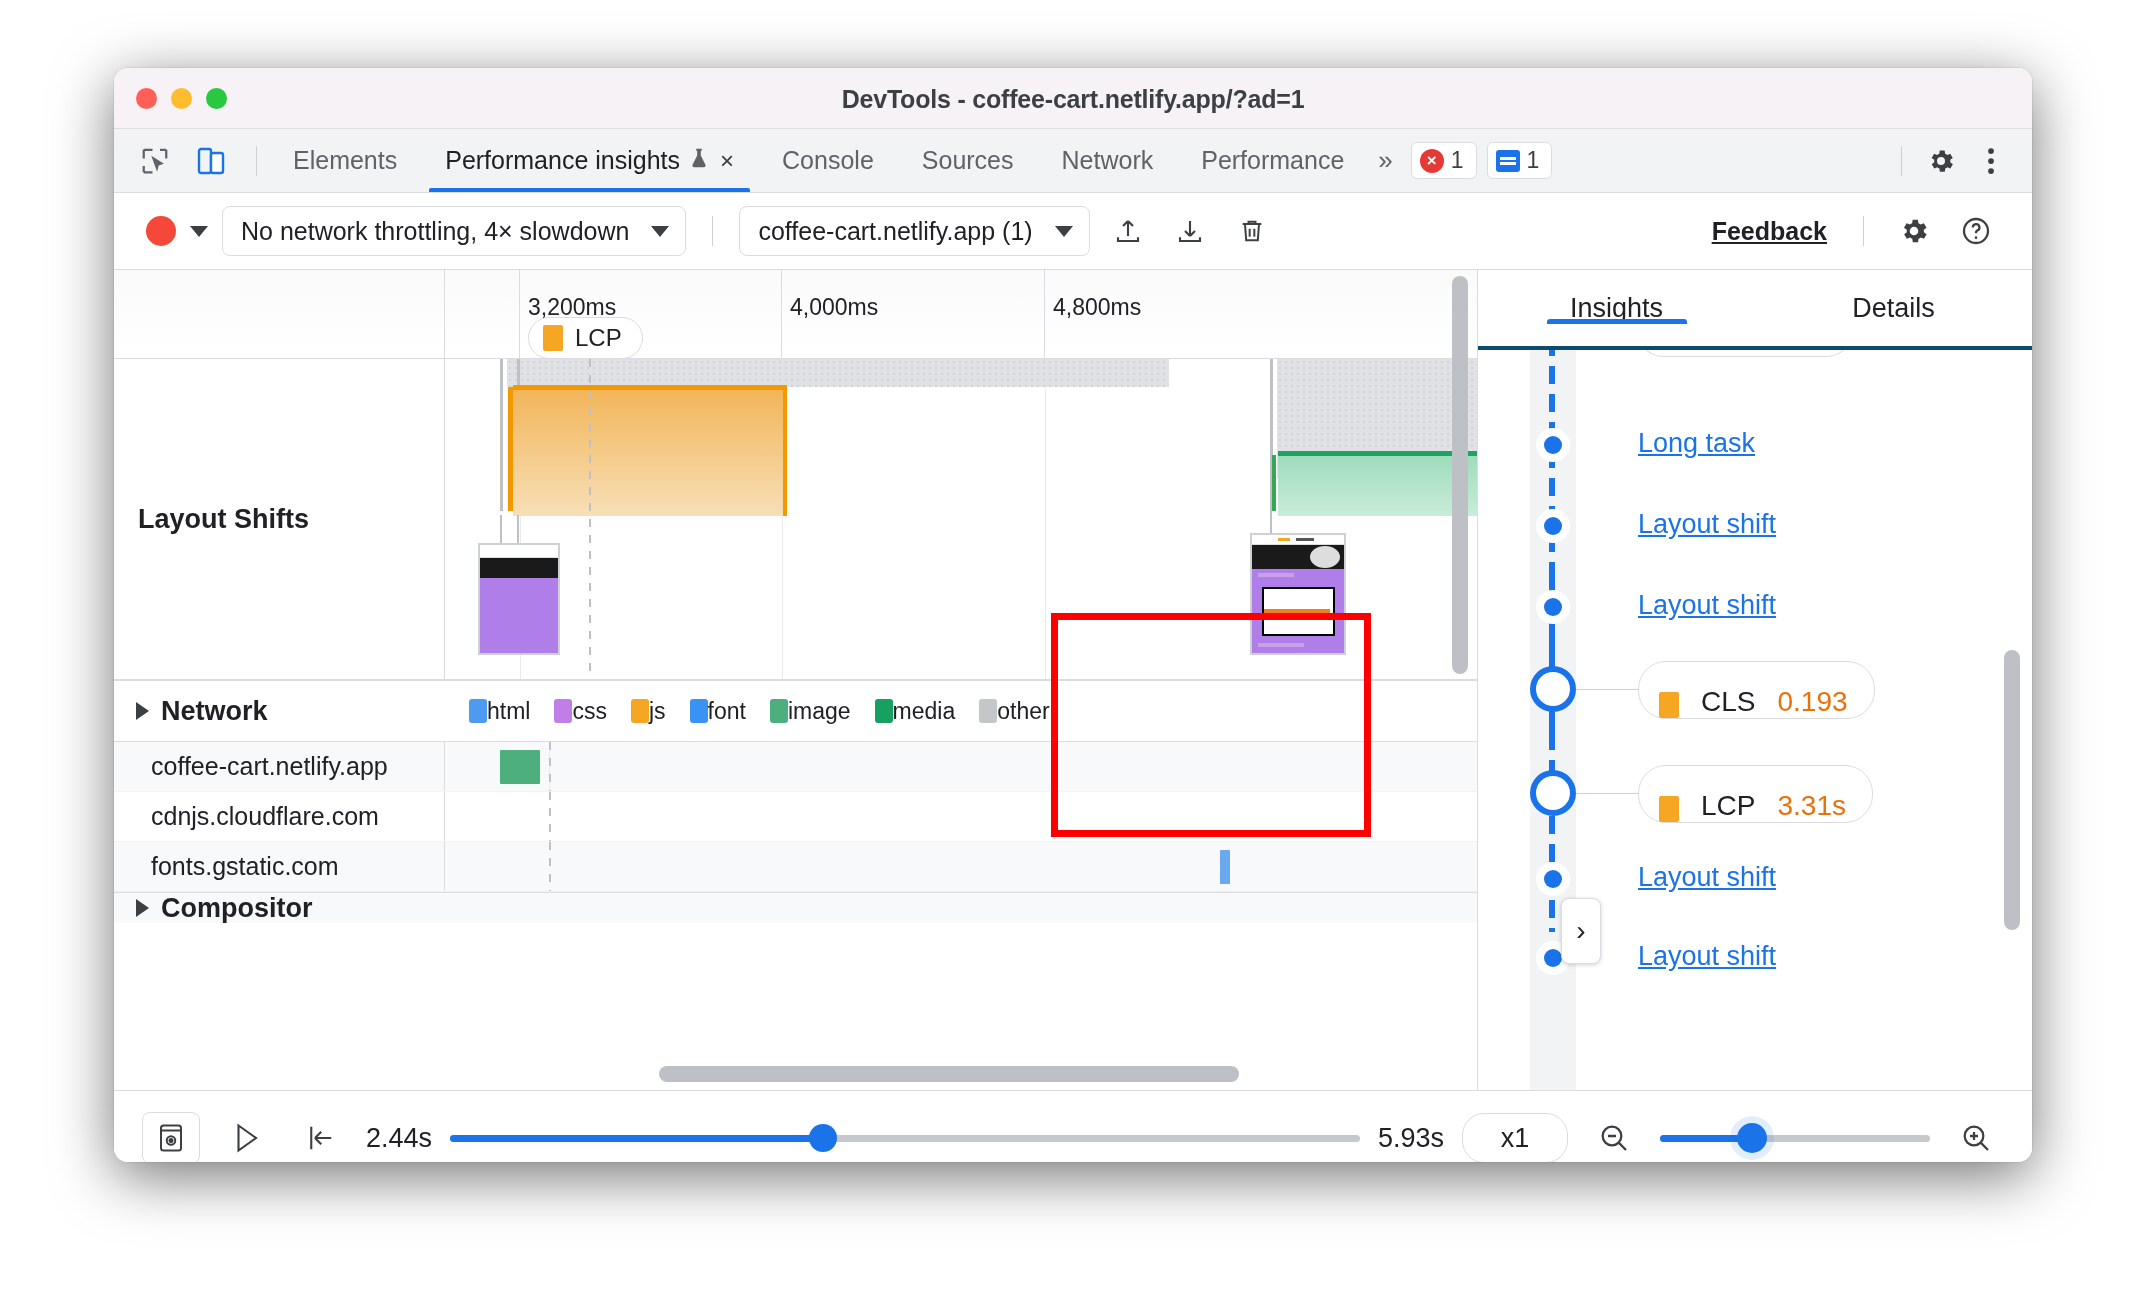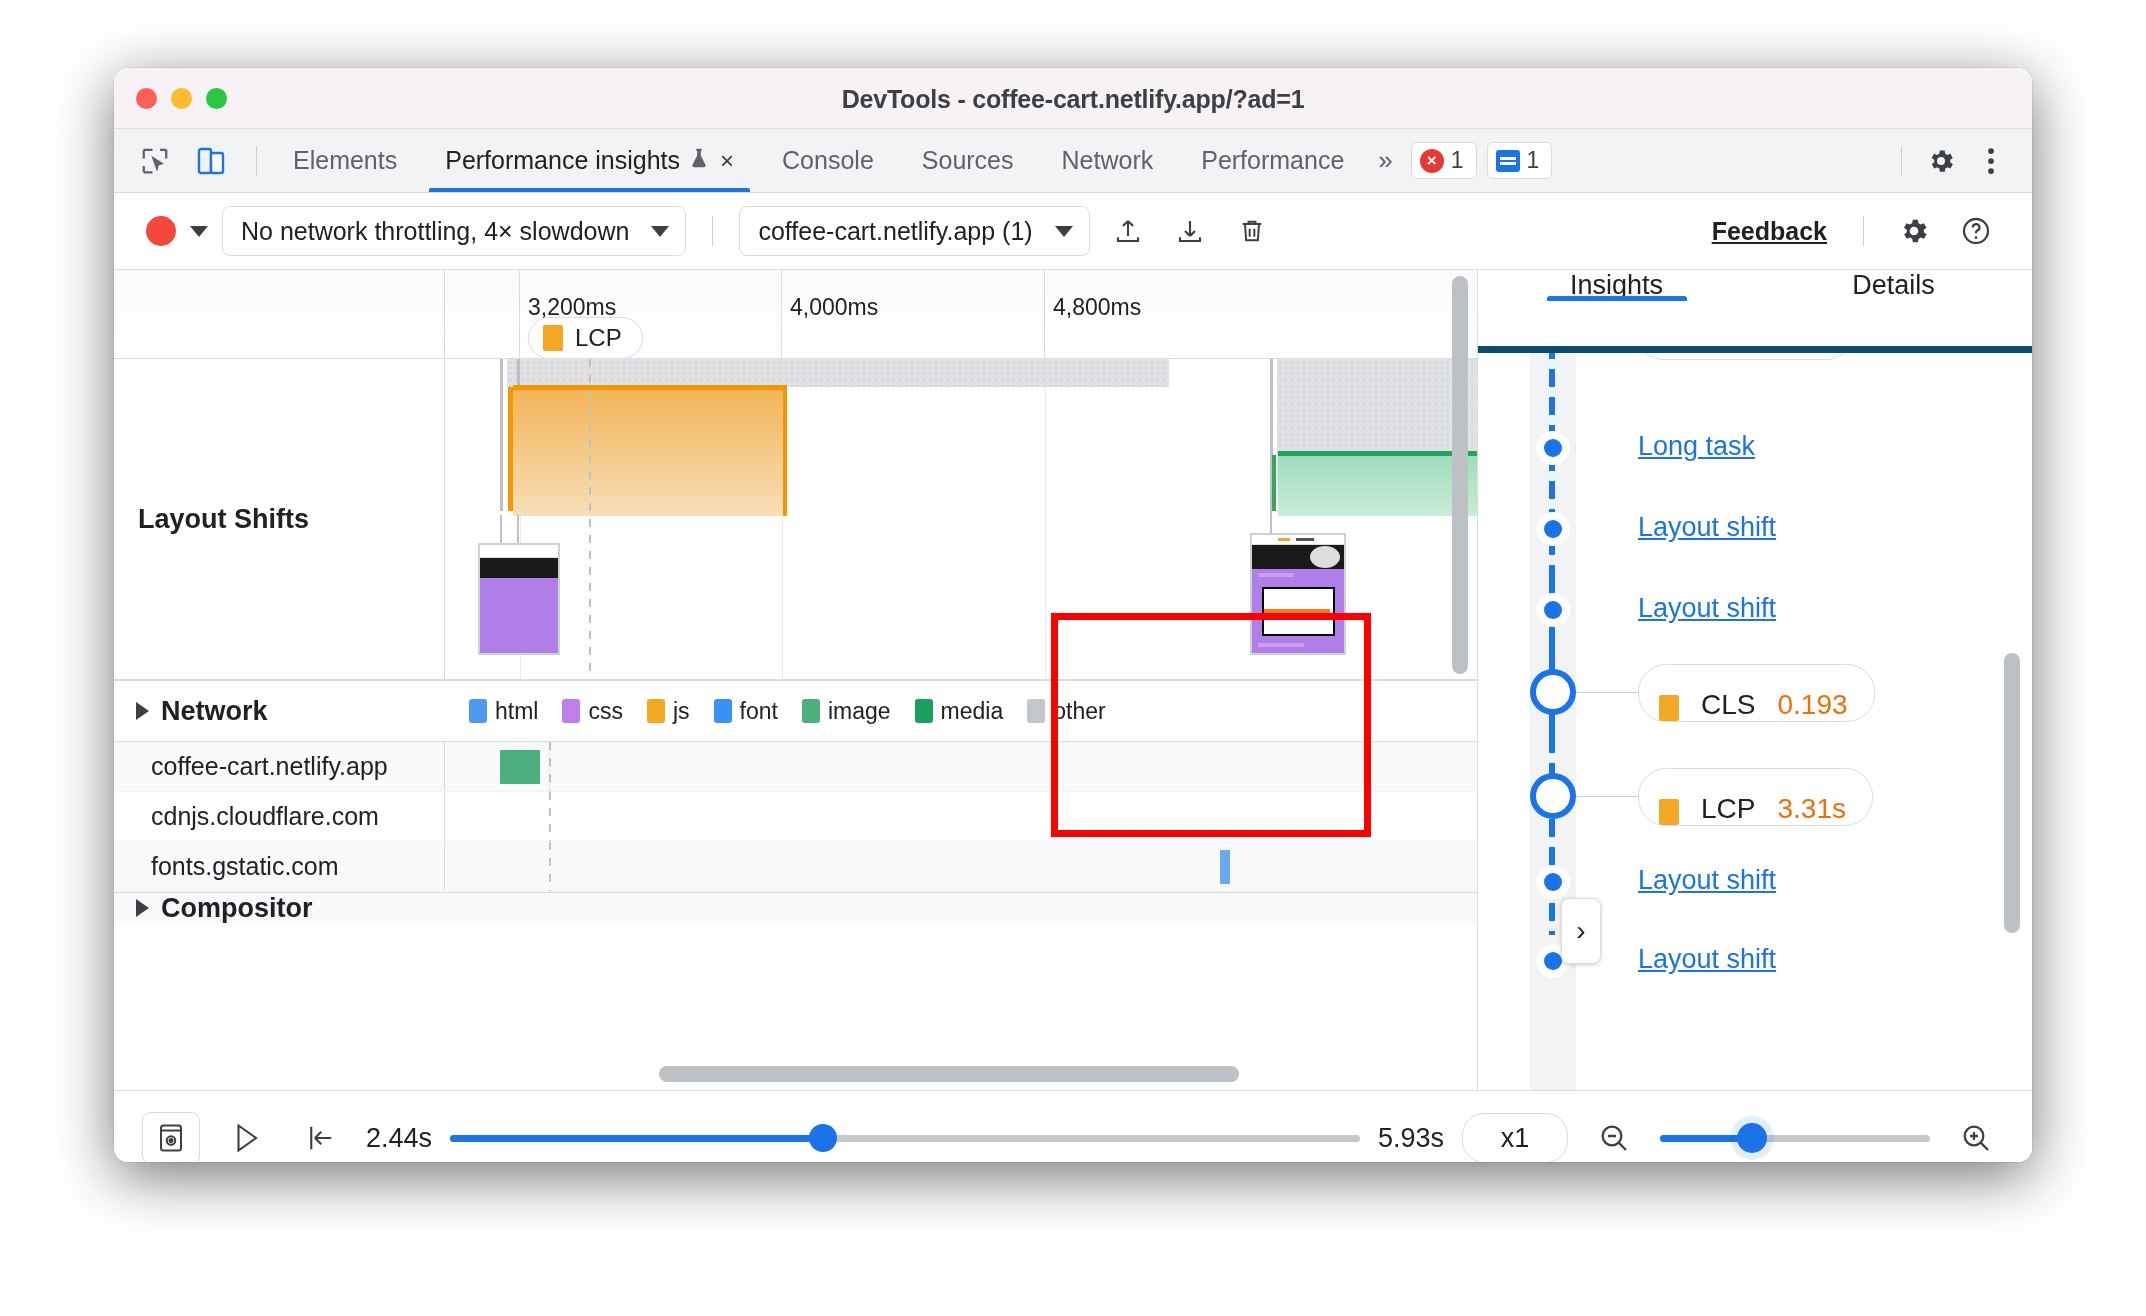--- a/index.html
+++ b/index.html
@@ -230,21 +230,21 @@
   .disc {
     width: 0; height: 0; margin-left: 22px; margin-right: 12px;
     border-top: 9px solid transparent; border-bottom: 9px solid transparent;
     border-left: 13px solid #3c4043;
   }
   .sect-title { font-size: 27px; font-weight: bold; color: #202124; }
   .legend {
     position: absolute; left: 355px; top: 0; bottom: 0;
     display: flex; align-items: center; gap: 24px;
   }
-  .leg { display: flex; align-items: center; gap: 8px; font-size: 23px; color: #202124; }
+  .leg { display: flex; align-items: center; font-size: 23px; color: #202124; }
   .leg-sw { width: 18px; height: 24px; border-radius: 3px; }
 
   .net-row {
     position: relative; height: 49px;
     display: flex; align-items: center;
     border-bottom: 1px solid #f1f3f4;
   }
   .net-row.alt { background: #f8f9fa; }
   .net-name { padding-left: 37px; font-size: 25px; color: #202124; }
   .net-track {
@@ -284,22 +284,22 @@
   
   .annot-box {
     position: absolute;
     border: 7px solid #ff0000;
     z-index: 9;
     pointer-events: none;
   }
 
   
   .side-tabs {
-    display: flex; height: 76px; align-items: flex-start;
-    border-bottom: 7px solid #0c4a6e;
+    display: flex; height: 76px; align-items: center;
+    border-bottom: 4px solid #0c4a6e;
   }
   .side-tab {
     flex: 1; display: flex; align-items: center; justify-content: center;
     font-size: 27px; color: #202124; position: relative;
   }
   .side-tab.active::after {
     content: ""; position: absolute; bottom: 0; left: 50%;
     transform: translateX(-50%);
     width: 140px; height: 5px; background: #1a73e8; border-radius: 3px 3px 0 0;
   }

